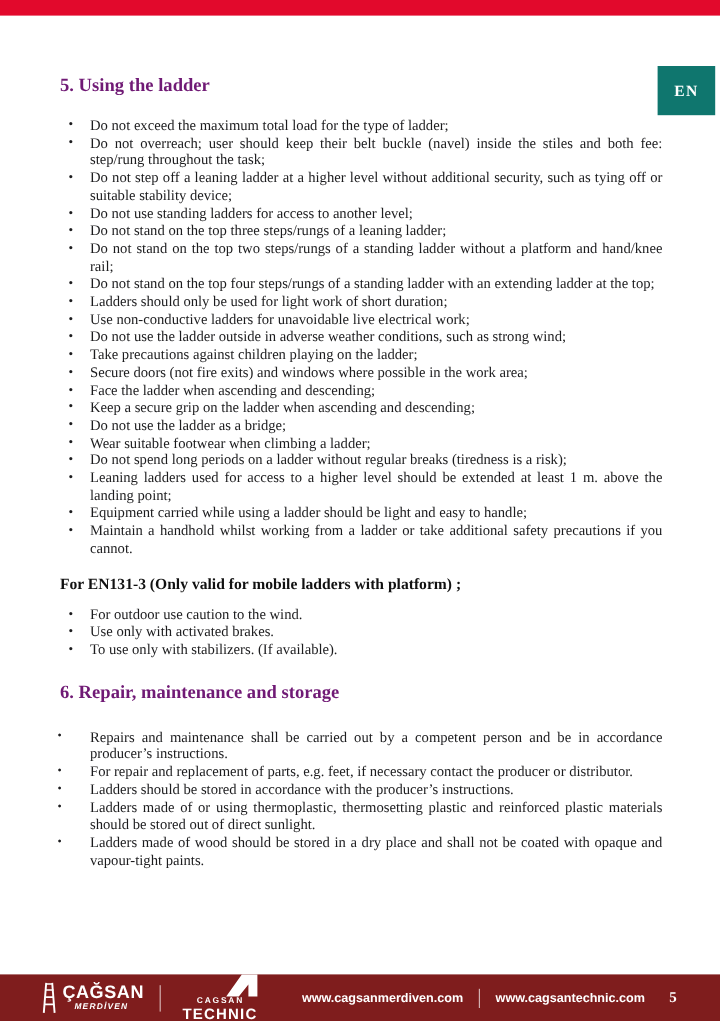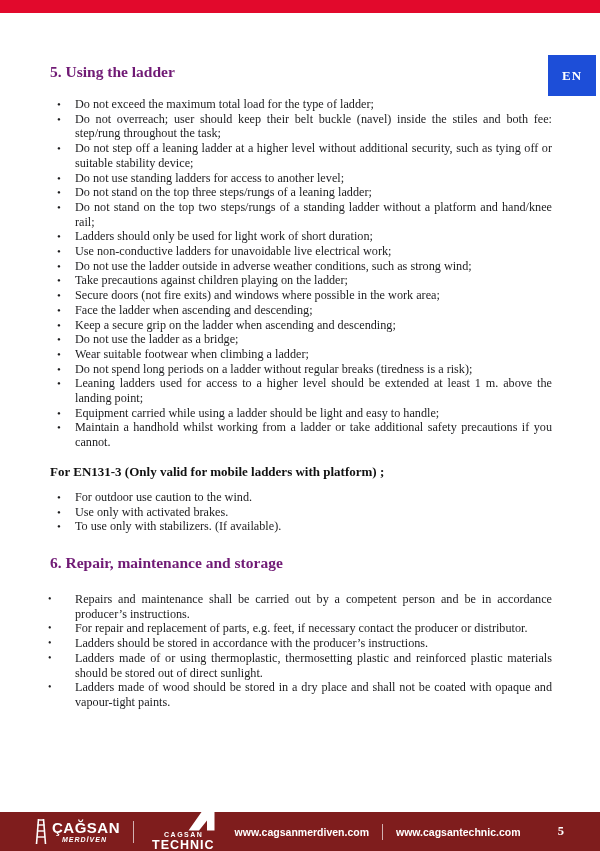--- a/index.html
+++ b/index.html
@@ -10,21 +10,21 @@
     color:#1c1c1e;
     position:relative;
     overflow:hidden;
   }
   .topbar{
     position:absolute;top:0;left:0;width:600px;height:13px;
     background:#e2092c;
   }
   .en-tab{
     position:absolute;top:55px;right:4px;width:48px;height:41px;
-    background:#1d4ed8;color:#ffffff;
+    background:#0f766e;color:#ffffff;
     font-family:"Liberation Serif", serif;
     font-weight:bold;font-size:13px;letter-spacing:1px;
     display:flex;align-items:center;justify-content:center;
   }
   .content{
     position:absolute;top:13px;left:0;width:600px;
     padding:49px 48px 0 50px;box-sizing:border-box;
   }
   .h-red{
     margin:0;color:#701a75;
@@ -61,21 +61,21 @@
   }
   .brand1{display:flex;align-items:center;}
   .b1text{margin-left:4px;line-height:1;}
   .b1name{font-size:15px;font-weight:bold;letter-spacing:0.5px;display:block;}
   .b1sub{font-size:7px;font-style:italic;font-weight:bold;letter-spacing:1px;display:block;margin-top:1px;padding-left:10px;}
   .fdiv{width:1px;height:22px;background:rgba(255,255,255,0.65);margin:0 13px;}
   .brand2{display:flex;align-items:flex-end;flex-direction:column;}
   .b2text{margin-left:5px;line-height:1;}
   .b2top{font-size:7px;font-weight:bold;letter-spacing:1.5px;display:block;padding-left:12px;}
   .b2bottom{font-size:12.5px;font-weight:bold;letter-spacing:1px;display:block;margin-top:1px;}
-  .f-urls{display:flex;align-items:center;margin-left:20px;}
+  .f-urls{display:flex;align-items:center;margin-left:37px;}
   .f-url{color:#ffffff;text-decoration:none;font-size:10.5px;font-weight:bold;}
   .fdiv2{width:1px;height:16px;background:rgba(255,255,255,0.65);margin:0 13px;}
   .f-page{
     margin-left:auto;margin-right:6px;
     font-family:"Liberation Serif", serif;
     font-size:12.5px;font-weight:bold;
   }
 </style>
 </head>
 <body>
@@ -88,20 +88,21 @@
 
   <h1 class="h-red">5. Using the ladder</h1>
 
   <ul class="blist">
     <li>Do not exceed the maximum total load for the type of ladder;</li>
     <li>Do not overreach; user should keep their belt buckle (navel) inside the stiles and both fee: step/rung throughout the task;</li>
     <li>Do not step off a leaning ladder at a higher level without additional security, such as tying off or suitable stability device;</li>
     <li>Do not use standing ladders for access to another level;</li>
     <li>Do not stand on the top three steps/rungs of a leaning ladder;</li>
     <li>Do not stand on the top two steps/rungs of a standing ladder without a platform and hand/knee rail;</li>
+    <li>Do not stand on the top four steps/rungs of a standing ladder with an extending ladder at the top;</li>
     <li>Ladders should only be used for light work of short duration;</li>
     <li>Use non-conductive ladders for unavoidable live electrical work;</li>
     <li>Do not use the ladder outside in adverse weather conditions, such as strong wind;</li>
     <li>Take precautions against children playing on the ladder;</li>
     <li>Secure doors (not fire exits) and windows where possible in the work area;</li>
     <li>Face the ladder when ascending and descending;</li>
     <li>Keep a secure grip on the ladder when ascending and descending;</li>
     <li>Do not use the ladder as a bridge;</li>
     <li>Wear suitable footwear when climbing a ladder;</li>
     <li>Do not spend long periods on a ladder without regular breaks (tiredness is a risk);</li>

